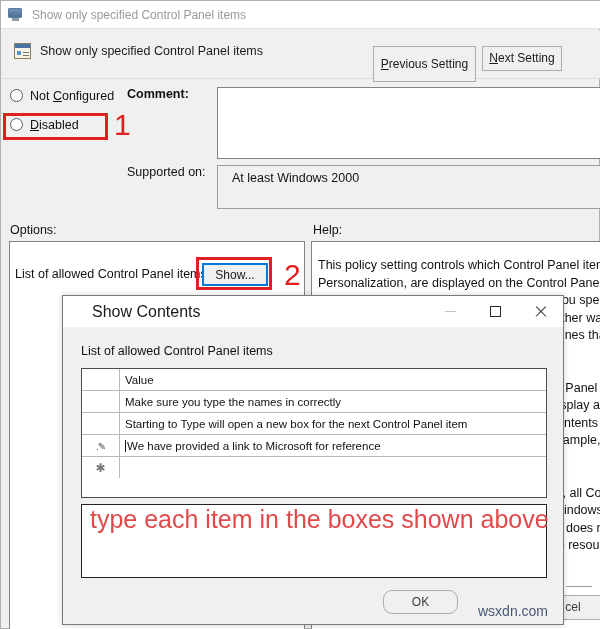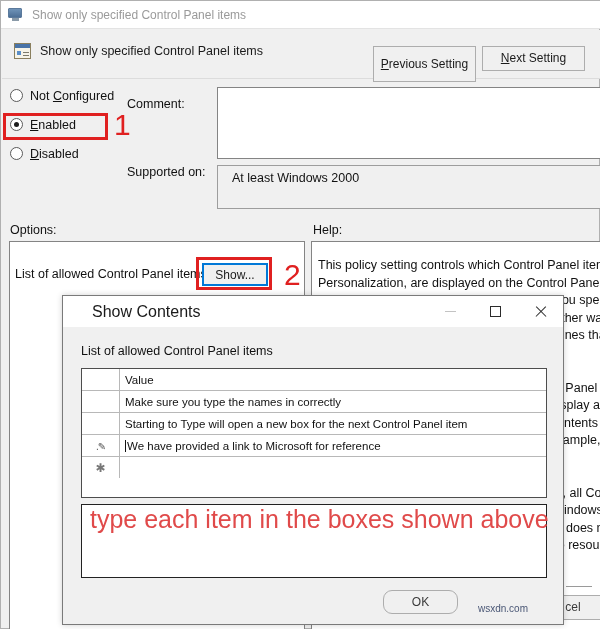--- a/index.html
+++ b/index.html
@@ -132,21 +132,21 @@
 
   .btn-prev {
     position: absolute;
     left: 372px; top: 45px;
     width: 103px; height: 36px;
     line-height: 23px;
   }
   .btn-next {
     position: absolute;
     left: 481px; top: 45px;
-    width: 103px; height: 25px;
+    width: 80px; height: 25px;
     line-height: 23px;
   }
 
   
   .radio-group { position: absolute; left: 9px; top: 86px; }
   .radio-row {
     display: flex;
     align-items: center;
     height: 17px;
     margin-bottom: 12px;
@@ -175,21 +175,21 @@
     white-space: nowrap;
   }
   .radio-row .rl u { text-decoration: underline; }
 
   .lbl {
     position: absolute;
     font-size: 12.5px;
     color: #111;
     white-space: nowrap;
   }
-  .lbl-comment   { left: 126px; top: 96px; }
+  .lbl-comment   { left: 126px; top: 86px; font-weight: bold; }
   .lbl-supported { left: 126px; top: 164px; }
   .lbl-options   { left: 9px;   top: 222px; }
   .lbl-help      { left: 312px; top: 222px; }
 
   .box-comment {
     position: absolute;
     left: 216px; top: 86px;
     width: 384px; height: 72px;
     background: #ffffff;
     border: 1px solid #848484;
@@ -438,21 +438,21 @@
   .parent-sep {
     position: absolute;
     left: 565px; top: 585px;
     width: 26px; height: 1px;
     background: #9a9a9a;
   }
 
   .watermark {
     position: absolute;
     left: 478px; top: 603px;
-    font-size: 10px;
+    font-size: 14px;
     color: #3c4a6b;
     white-space: nowrap;
     opacity: 0.92;
   }
 </style>
 </head>
 <body>
 
 <div id="root">
 
@@ -477,24 +477,20 @@
       </div>
     </div>
 
     <button class="btn btn-prev"><u>P</u>revious Setting</button>
     <button class="btn btn-next"><u>N</u>ext Setting</button>
 
     <div class="radio-group">
       <div class="radio-row">
         <span class="rb"></span>
         <span class="rl">Not <u>C</u>onfigured</span>
-      </div>
-      <div class="radio-row">
-        <span class="rb checked"></span>
-        <span class="rl"><u>E</u>nabled</span>
       </div>
       <div class="radio-row">
         <span class="rb"></span>
         <span class="rl"><u>D</u>isabled</span>
       </div>
     </div>
 
     <div class="lbl lbl-comment">Comment:</div>
     <div class="box-comment"></div>
 

